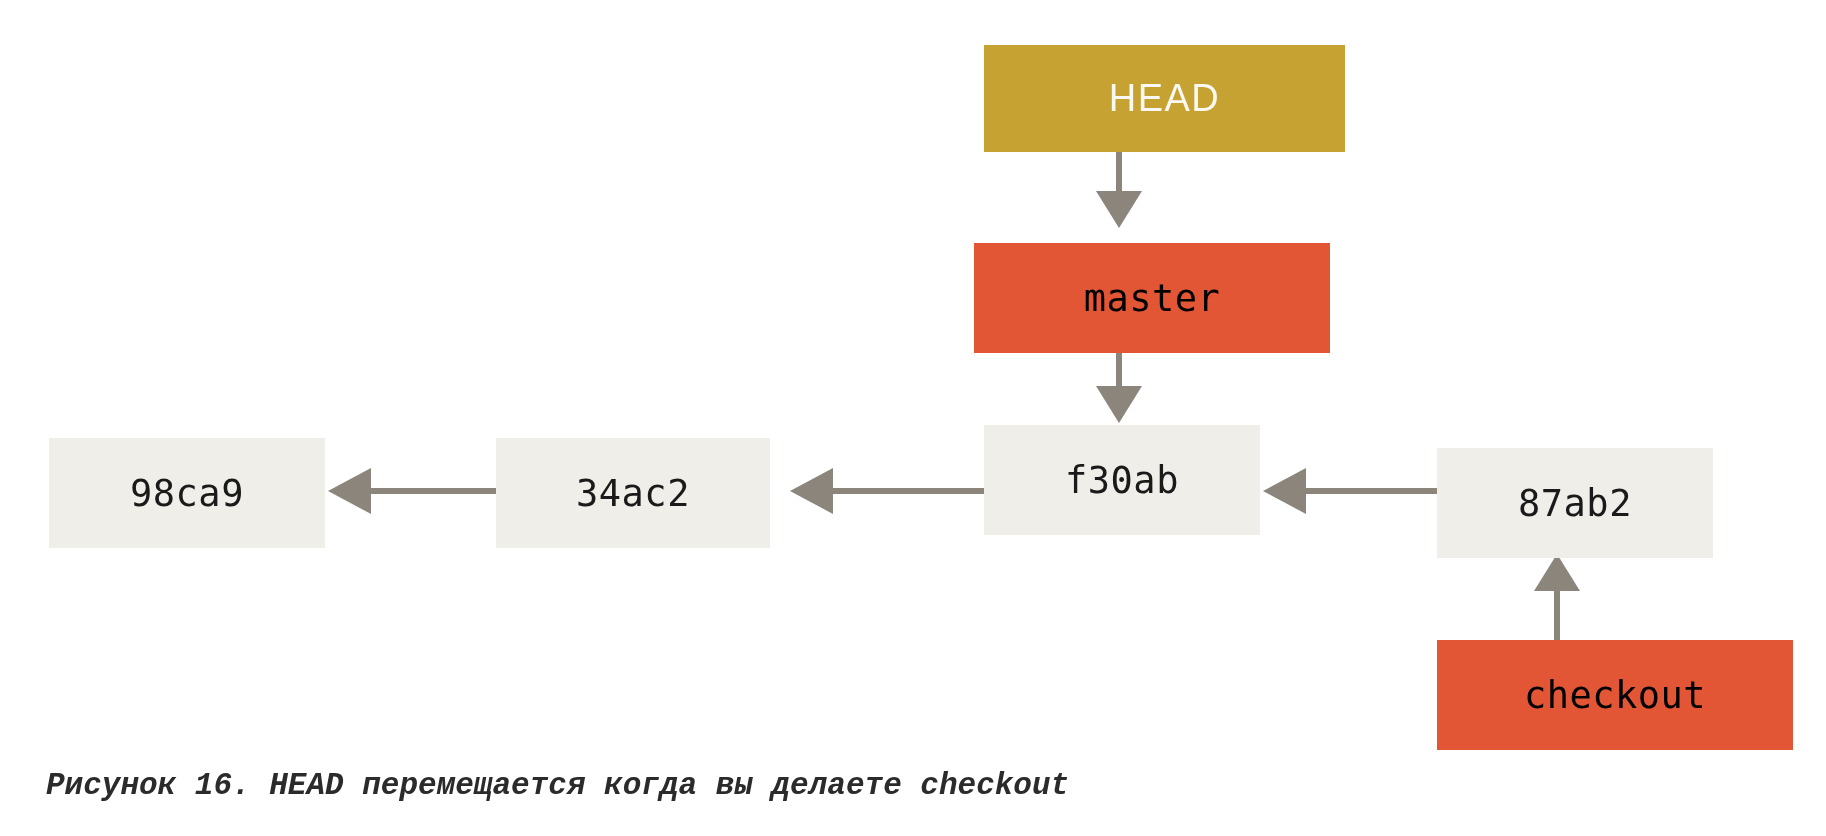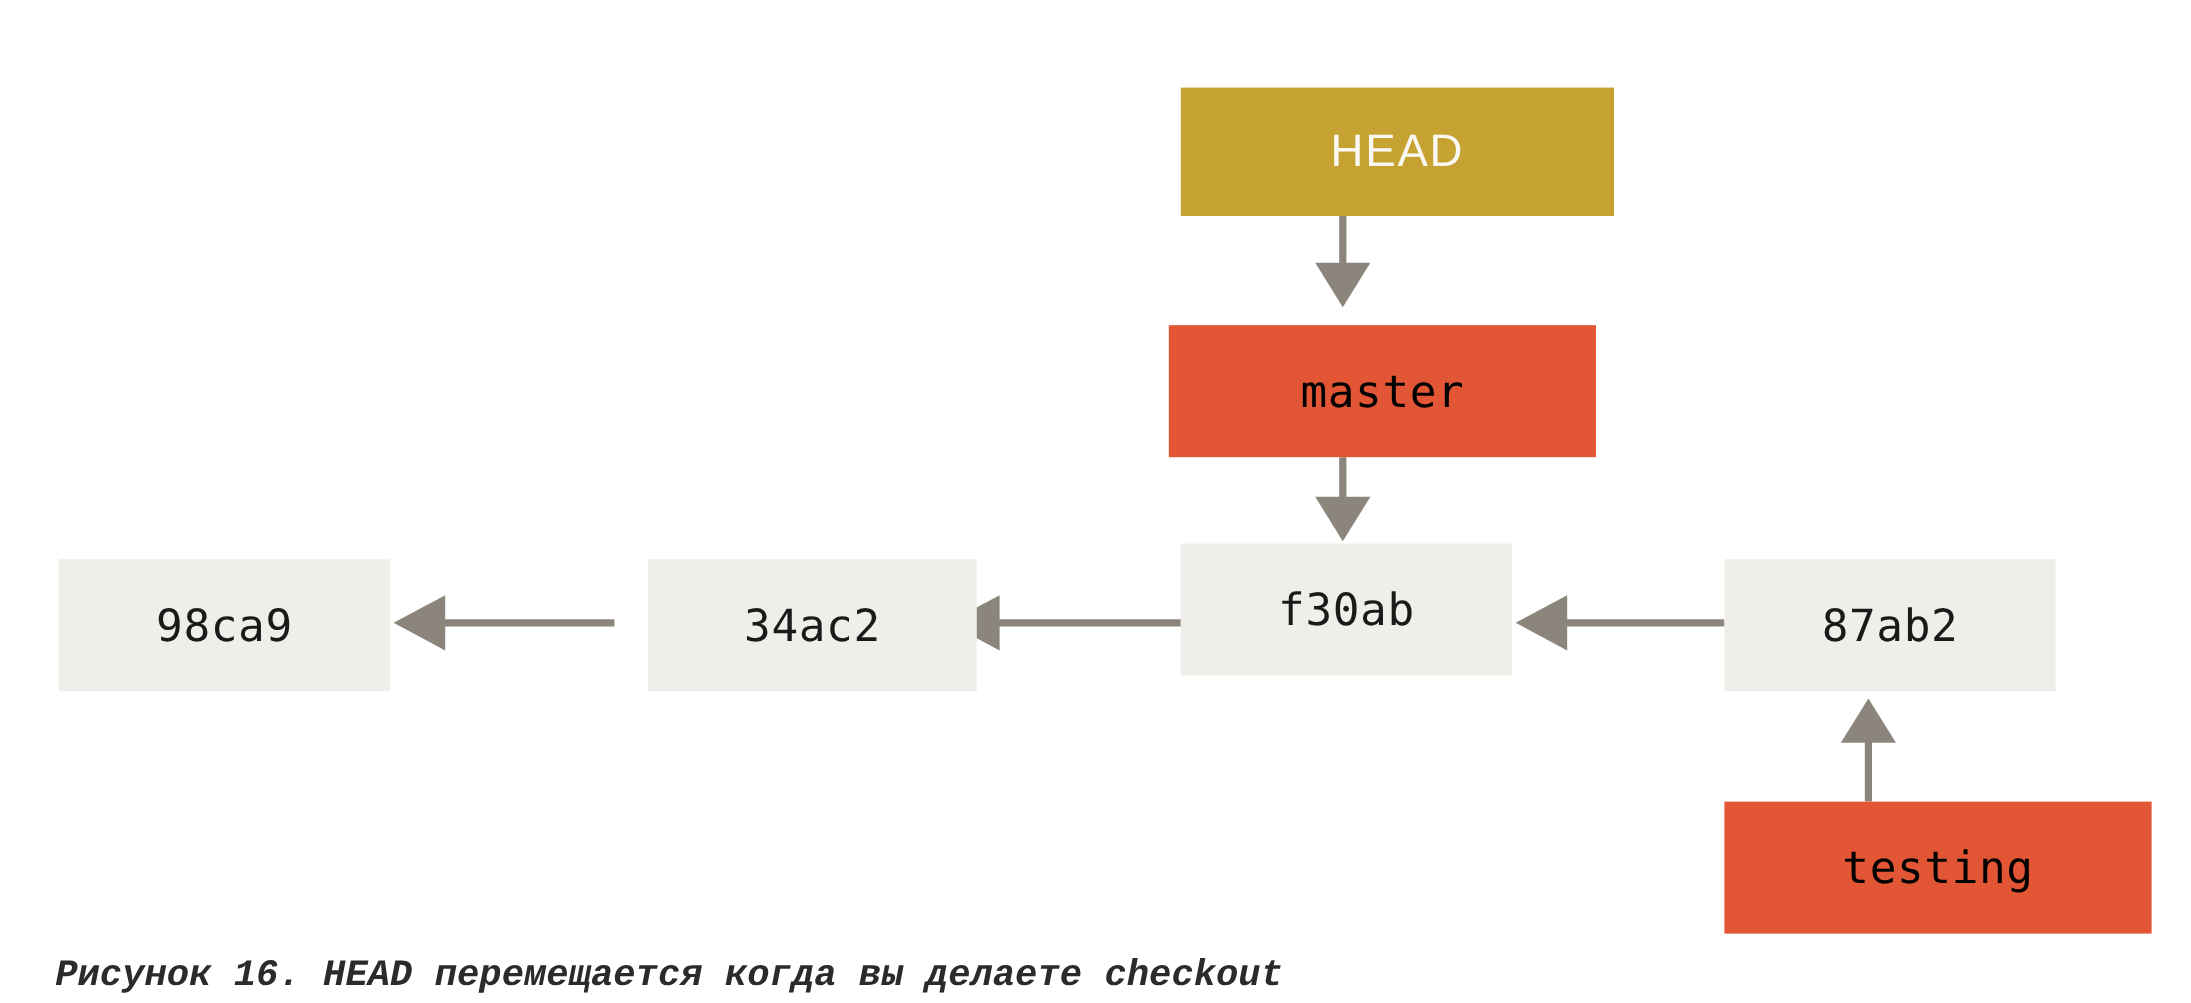--- a/index.html
+++ b/index.html
@@ -14,21 +14,20 @@
     overflow: hidden;
     font-family: "Liberation Sans", sans-serif;
   }
 
   #diagram {
     position: absolute;
     left: 0;
     top: 0;
     width: 1826px;
     height: 716px;
-    margin-top: 28px;
   }
 
   .node {
     position: absolute;
     box-sizing: border-box;
     display: flex;
     align-items: center;
     justify-content: center;
     user-select: none;
   }
@@ -59,23 +58,23 @@
     font-size: 38px;
     letter-spacing: 1.5px;
   }
 
   
   #node-head      { left: 984px;  top: 45px;  width: 361px; height: 107px; }
   #node-master    { left: 974px;  top: 243px; width: 356px; height: 110px; }
   #node-testing   { left: 1437px; top: 640px; width: 356px; height: 110px; }
 
   #node-98ca9     { left: 49px;   top: 438px; width: 276px; }
-  #node-34ac2     { left: 540px;  top: 438px; width: 274px; }
+  #node-34ac2     { left: 496px;  top: 438px; width: 274px; }
   #node-f30ab     { left: 984px;  top: 425px; width: 276px; }
-  #node-87ab2     { left: 1437px; top: 438px; width: 276px; }
+  #node-87ab2     { left: 1437px; top: 448px; width: 276px; }
 
   
   #arrow-layer {
     position: absolute;
     left: 0;
     top: 0;
     width: 1826px;
     height: 836px;
     pointer-events: none;
   }
@@ -149,18 +148,18 @@
 
   <div class="node commit" id="node-f30ab">
     <span>f30ab</span>
   </div>
 
   <div class="node commit" id="node-87ab2">
     <span>87ab2</span>
   </div>
 
   <div class="node ref-branch" id="node-testing">
-    <span>testing</span>
+    <span>checkout</span>
   </div>
 
   <div id="caption">Рисунок 16. HEAD перемещается когда вы делаете checkout</div>
 
 </div>
 
 </body></html>

